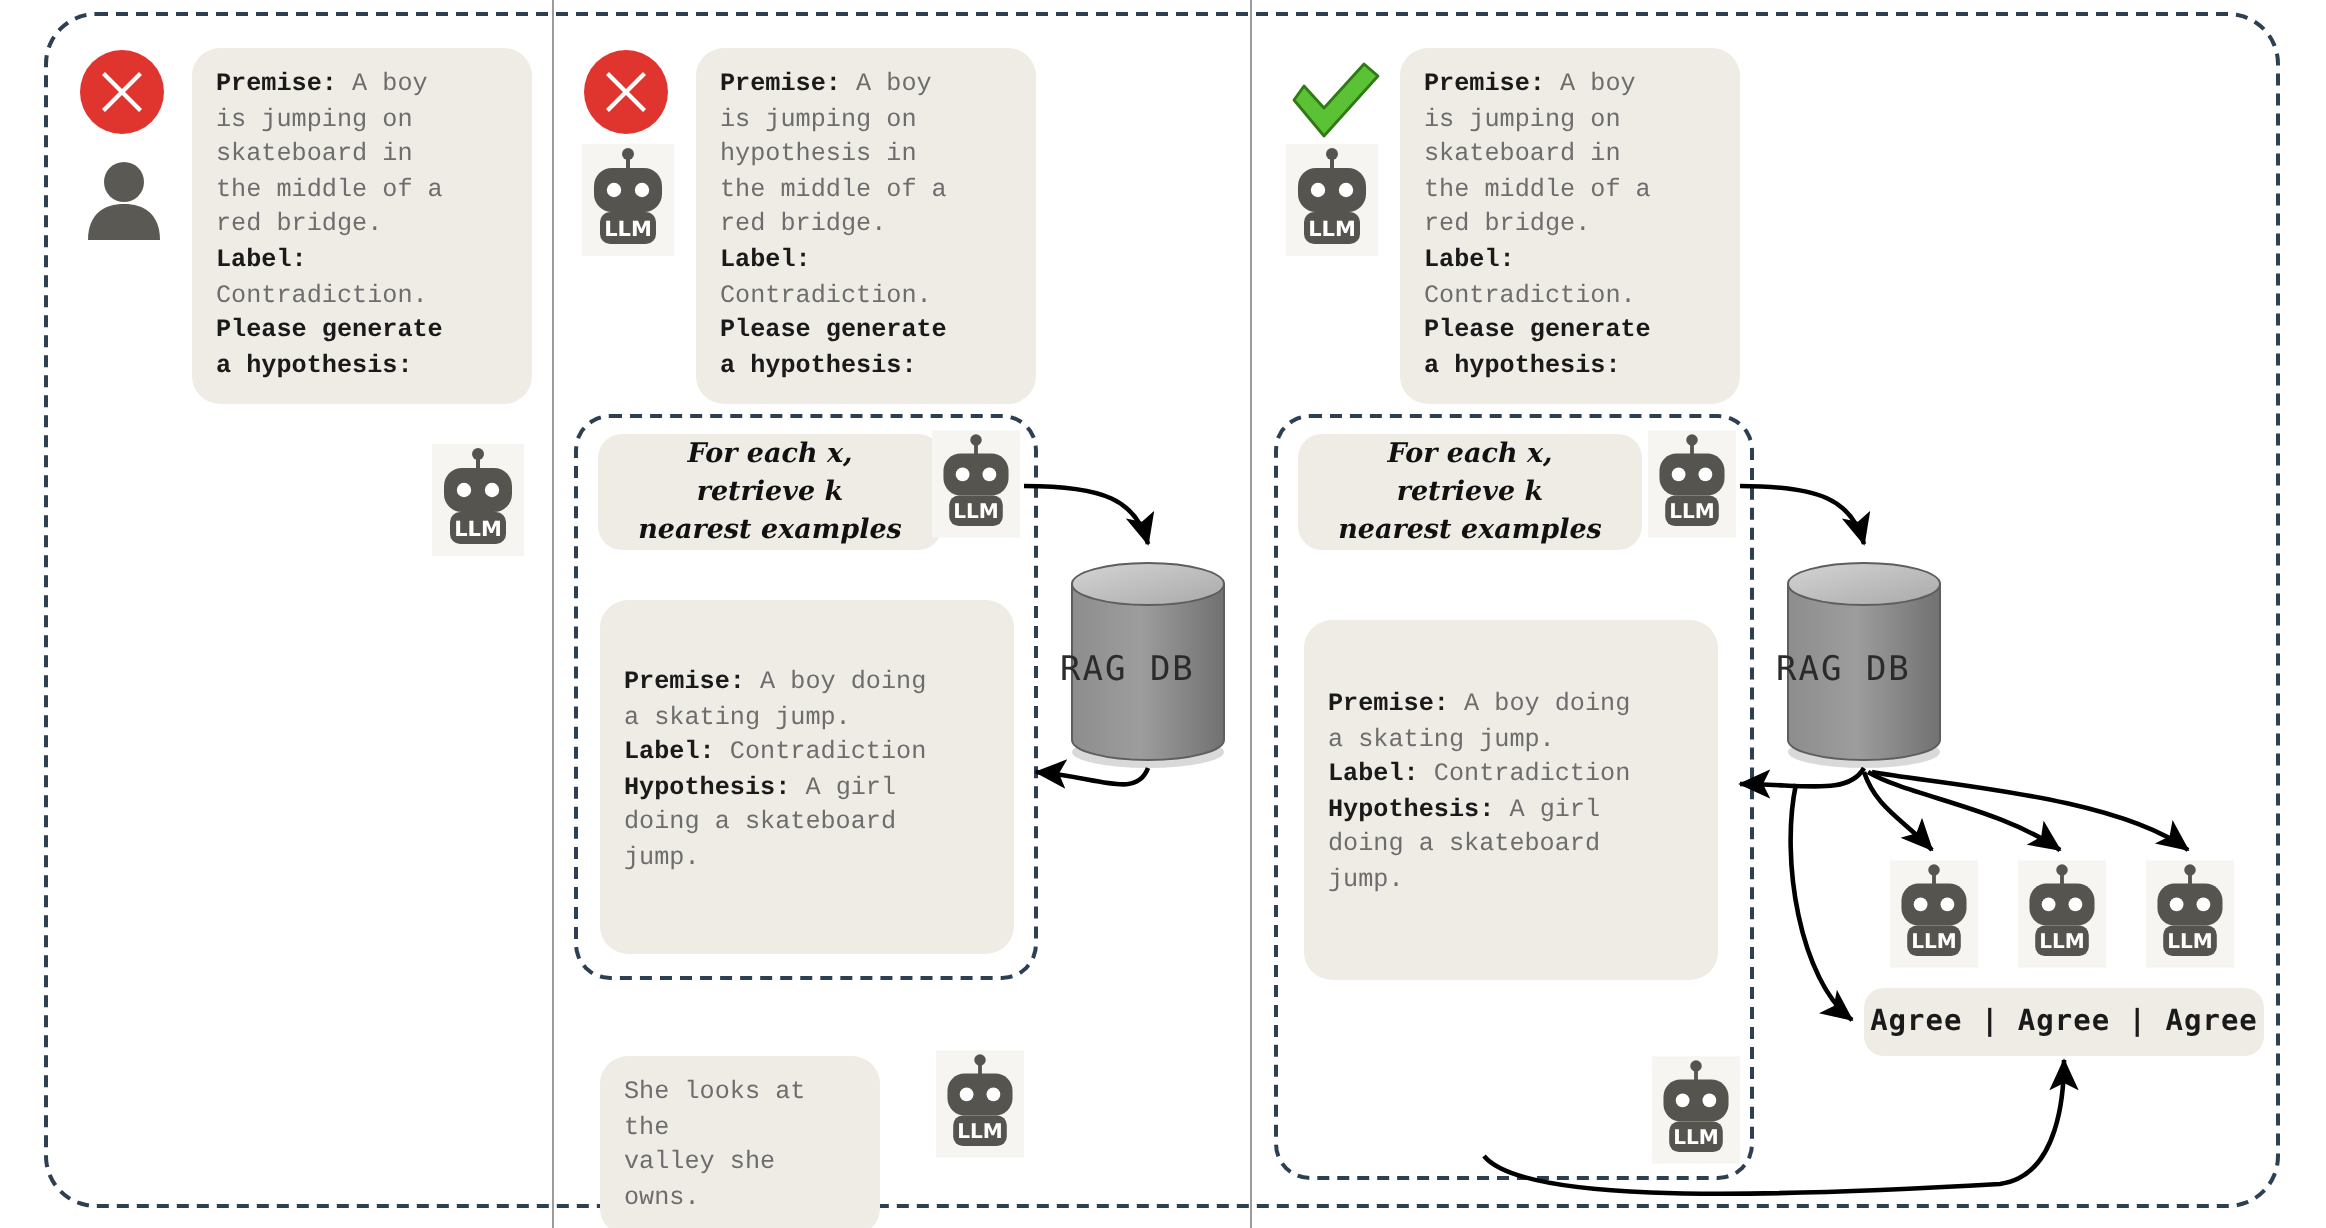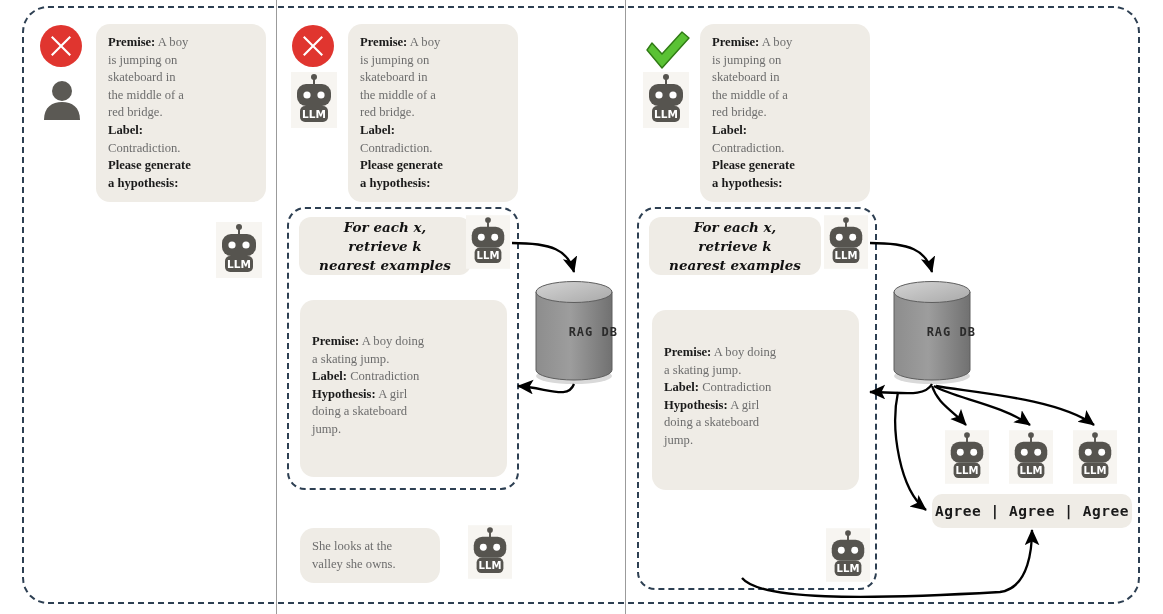--- a/index.html
+++ b/index.html
@@ -39,21 +39,21 @@
     height: 614px;
     background: #9b9b9b;
   }
 
   
   .bubble {
     position: absolute;
     background: #efece6;
     border-radius: 14px;
     box-sizing: border-box;
-    font-family: Liberation Serif, serif;
+    font-family: Liberation Mono, monospace;
     color: #6d6d6d;
     font-size: 12.6px;
     line-height: 17.6px;
     padding: 10px 12px;
     white-space: pre-wrap;
   }
   .bubble b {
     color: #1a1a1a;
     font-weight: bold;
   }
@@ -104,25 +104,24 @@
     border: 2.5px dashed #2d3f52;
     border-radius: 18px;
     box-sizing: border-box;
     pointer-events: none;
   }
 
   
   .db-label {
     position: absolute;
     font-family: "DejaVu Sans Mono", monospace;
-    font-size: 12px;
+    font-size: 17px;
     color: #2b2b2b;
     letter-spacing: 1px;
-    text-align: right;
-    font-weight: bold;
+    text-align: left;
   }
 
   svg.arrows {
     position: absolute;
     left: 0;
     top: 0;
     width: 1163px;
     height: 614px;
     pointer-events: none;
     overflow: visible;
@@ -191,21 +190,21 @@
       <rect x="6" y="12" width="34" height="22" rx="9" fill="#56544f"></rect>
       <circle cx="16" cy="23" r="3.6" fill="#ffffff"></circle>
       <circle cx="30" cy="23" r="3.6" fill="#ffffff"></circle>
       <rect x="9" y="34" width="28" height="16" rx="5" fill="#56544f"></rect>
       <text x="23" y="46" font-family="DejaVu Sans, sans-serif" font-size="10.5" font-weight="bold" fill="#ffffff" text-anchor="middle">LLM</text>
     </svg>
   </div>
 
   <div class="bubble" style="left:348px; top:24px; width:170px;"><b>Premise:</b><span class="plain"> A boy
 is jumping on
-skateboard in
+hypothesis in
 the middle of a
 red bridge.
 </span><b>Label:</b><span class="plain">
 Contradiction.
 </span><b>Please generate
 a hypothesis:</b></div>
 
   <div class="rag-group" style="left:287px; top:207px; width:232px; height:283px;"></div>
 
   <div class="bubble-italic" style="left:299px; top:217px; width:172px; height:58px;">For each x,

